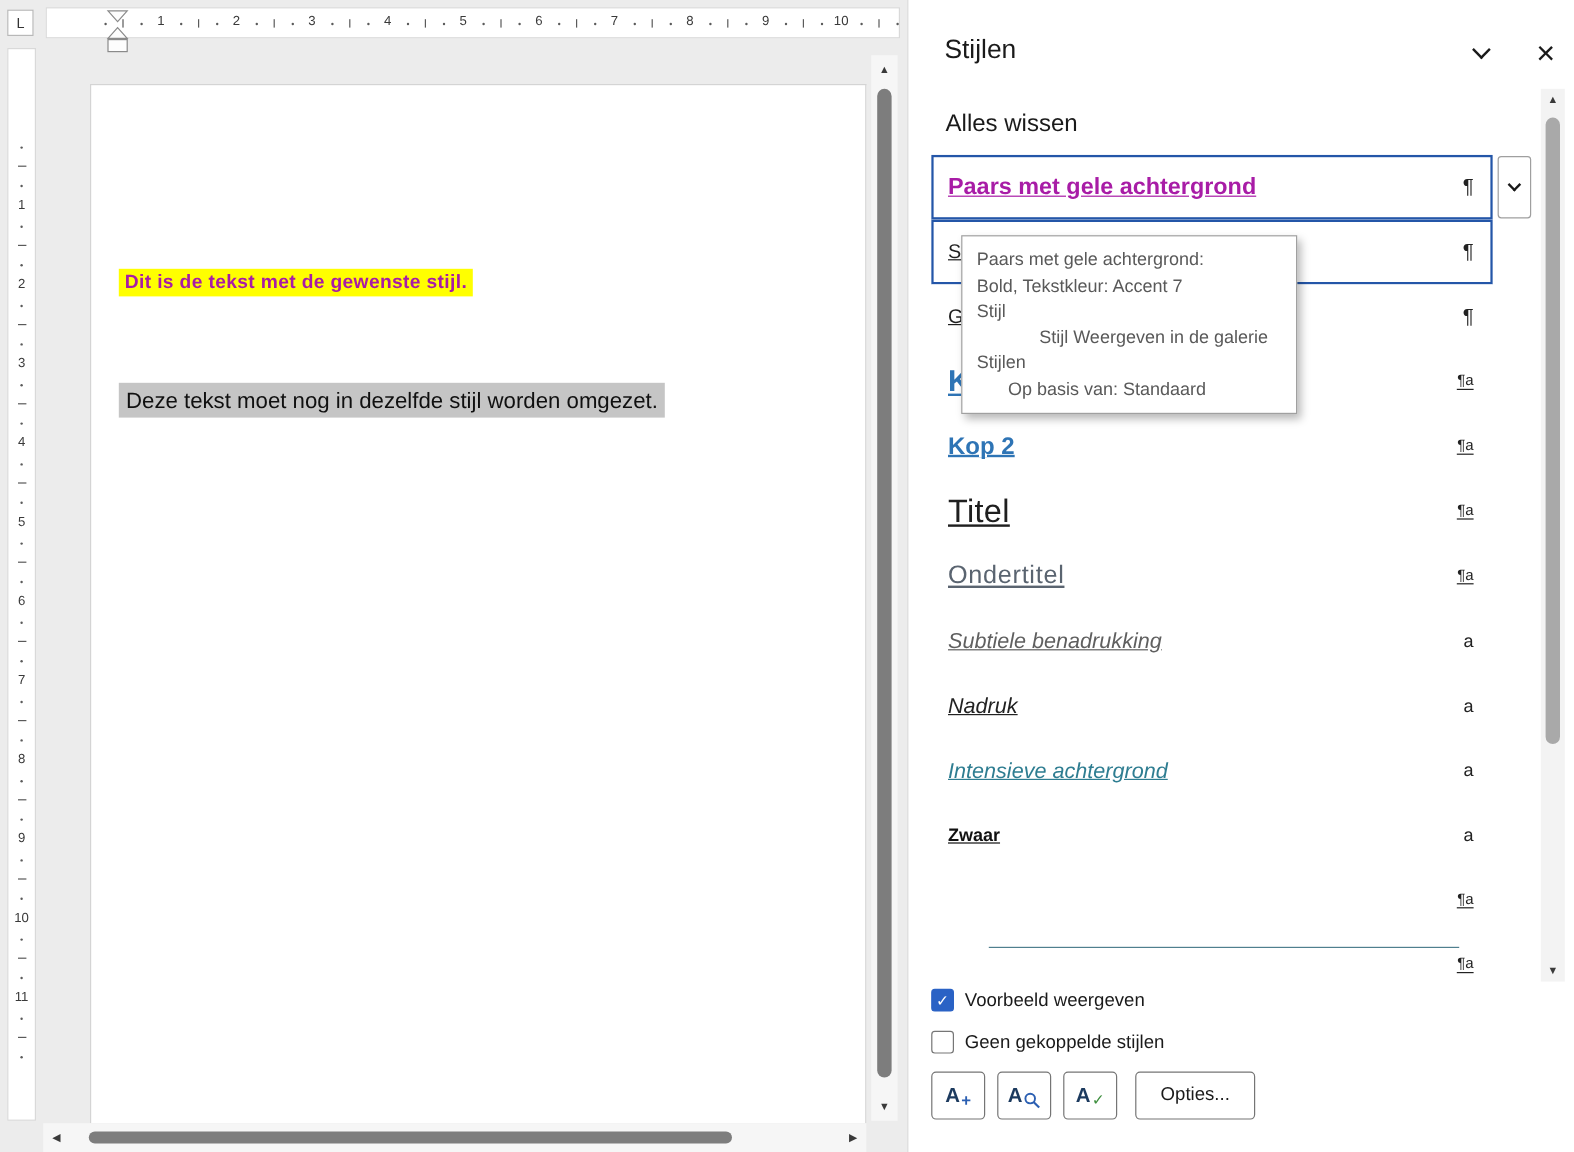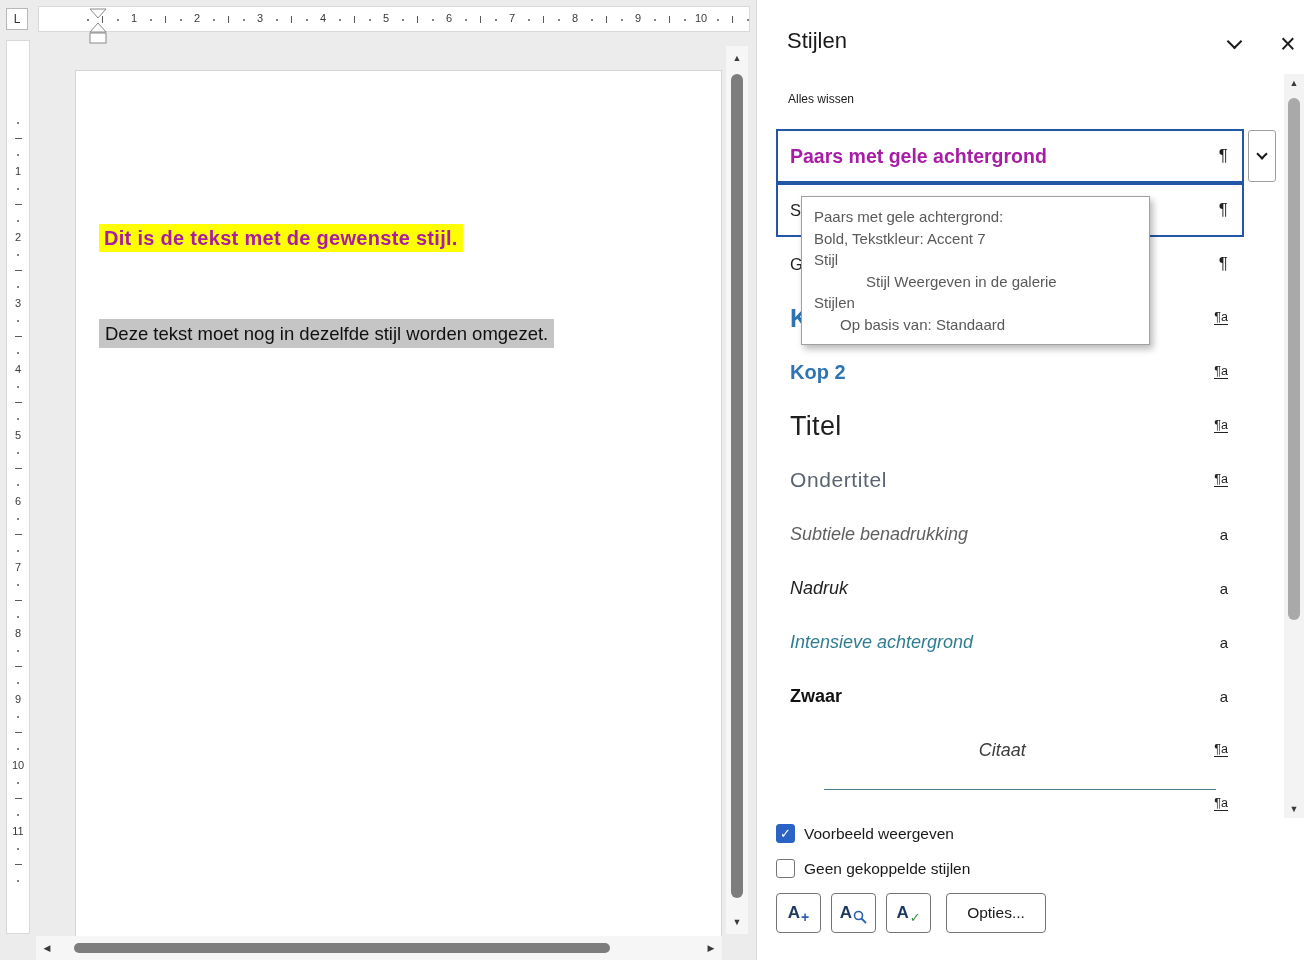--- a/index.html
+++ b/index.html
@@ -27,21 +27,21 @@
   .rv-dot{position:absolute;left:10px;width:2px;height:2px;border-radius:50%;background:#5a5a5a;}
   .rv-tick{position:absolute;left:8px;width:7px;height:1px;background:#5a5a5a;}
 
   
   .page{position:absolute;left:75px;top:70px;width:647px;height:866px;background:#fff;
     border:1px solid #d4d4d4;border-bottom:none;}
   .line{position:absolute;left:23px;white-space:nowrap;}
   .line1{top:156px;}
   .line2{top:252px;}
   .hl-y{background:var(--highlight-yellow);color:var(--accent-purple);font-weight:700;
-    font-size:20px;letter-spacing:.3px;padding:3px 5px;}
+    font-size:16px;letter-spacing:.3px;padding:3px 5px;}
   .hl-g{background:var(--selection-gray);color:#101010;font-size:18.5px;padding:4px 6px;}
 
   
   .vscroll{position:absolute;left:726px;top:46px;width:22px;height:888px;background:#f6f6f6;}
   .hscroll{position:absolute;left:36px;top:936px;width:686px;height:24px;background:#f6f6f6;}
   .sb-btn{position:absolute;display:flex;align-items:center;justify-content:center;
     color:#3a3a3a;font-size:9px;cursor:default;}
   .vscroll .up{left:0;top:0;width:22px;height:24px;}
   .vscroll .down{left:0;bottom:0;width:22px;height:24px;}
   .hscroll .left{left:0;top:0;width:22px;height:24px;}
@@ -52,51 +52,51 @@
   
   .panel{position:absolute;left:756px;top:0;width:556px;height:960px;background:#fff;
     border-left:1px solid #d9d9d9;}
   .panel-title{position:absolute;left:30px;top:28px;font-size:22px;font-weight:400;color:#1a1a1a;}
   .hdr-btn{position:absolute;top:28px;width:32px;height:32px;display:flex;align-items:center;
     justify-content:center;cursor:default;}
   .hdr-collapse{left:461px;}
   .hdr-close{left:515px;font-size:27px;color:#1a1a1a;font-weight:400;line-height:1;}
   .chev{display:inline-block;width:11px;height:11px;border-right:2px solid #1a1a1a;
     border-bottom:2px solid #1a1a1a;transform:rotate(45deg);margin-top:-6px;}
-  .clear-all{position:absolute;left:31px;top:92px;font-size:12px;color:#1a1a1a;cursor:default;}
+  .clear-all{position:absolute;left:31px;top:92px;font-size:20px;color:#1a1a1a;cursor:default;}
 
   .style-list{position:absolute;left:19px;top:129px;width:468px;height:692px;overflow:hidden;}
   .style-row{position:relative;height:54px;display:flex;align-items:center;
     padding:0 14px 0 12px;border:2px solid transparent;background:#fff;}
   .style-row.selected{border-color:var(--selection-border-blue);}
-  .style-label{flex:1;white-space:nowrap;overflow:hidden;}
+  .style-label{flex:1;white-space:nowrap;overflow:hidden;text-decoration:underline;}
   .style-mark{margin-left:auto;color:#222;flex:none;}
   .m-para{font-size:17px;}
   .m-linked{font-size:12.5px;border-bottom:1px solid #222;line-height:1.05;}
   .m-char{font-size:15px;}
   .v-paars .style-label{color:var(--accent-purple);font-weight:700;font-size:19.5px;}
   .v-standaard .style-label,.v-geen-afstand .style-label{font-size:16.5px;color:#1f1f1f;}
   .v-kop1 .style-label{font-size:25px;font-weight:700;color:var(--heading-blue);}
   .v-kop2 .style-label{font-size:20px;font-weight:700;color:var(--heading-blue);}
   .v-titel .style-label{font-size:27px;color:#1f1f1f;letter-spacing:.3px;}
   .v-ondertitel .style-label{font-size:21px;color:#5a6470;letter-spacing:.6px;}
   .v-subtiel .style-label{font-size:18px;font-style:italic;color:#5f5f5f;}
   .v-nadruk .style-label{font-size:18px;font-style:italic;color:#222;}
   .v-intensief .style-label{font-size:18px;font-style:italic;color:var(--quote-teal);}
-  .v-zwaar .style-label{font-size:18px;font-weight:700;color:#111;}
+  .v-zwaar .style-label{font-size:15px;font-weight:700;color:#111;}
   .v-citaat .style-label{font-size:18px;font-style:italic;color:#3d3d3d;text-align:center;}
   .v-duidelijk-citaat .style-label{font-size:18px;font-style:italic;color:var(--quote-teal);text-align:center;}
   .v-duidelijk-citaat::before{content:"";position:absolute;top:10px;left:46px;right:26px;
     border-top:1px solid #4f7f8e;}
 
   .row-dropdown{position:absolute;left:491px;top:130px;width:28px;height:52px;background:#fff;
     border:1px solid #9f9f9f;border-radius:3px;display:flex;align-items:center;justify-content:center;}
   .row-dropdown .chev{width:8px;height:8px;margin-top:-4px;}
 
-  .tooltip{position:absolute;left:44px;top:196px;width:349px;background:#fff;
+  .tooltip{position:absolute;left:44px;top:196px;width:280px;background:#fff;
     border:1px solid #a0a0a0;box-shadow:3px 4px 7px rgba(0,0,0,.28);padding:9px 12px;z-index:5;}
   .tt-line{font-size:15px;color:#595959;line-height:21.5px;white-space:nowrap;overflow:hidden;}
   .ind-1{padding-left:26px;}
   .ind-2{padding-left:52px;}
 
   .pscroll{position:absolute;left:527px;top:74px;width:20px;height:744px;background:#f3f3f3;}
   .pscroll .up{left:0;top:0;width:20px;height:18px;}
   .pscroll .down{left:0;bottom:0;width:20px;height:18px;}
   .pthumb{position:absolute;left:4px;top:24px;width:12px;height:522px;background:#a9a9a9;border-radius:6px;}
 
@@ -313,21 +313,20 @@
         </div>
         <div class="style-row v-intensief">
           <span class="style-label">Intensieve achtergrond</span>
           <span class="style-mark m-char">a</span>
         </div>
         <div class="style-row v-zwaar">
           <span class="style-label">Zwaar</span>
           <span class="style-mark m-char">a</span>
         </div>
         <div class="style-row v-citaat">
-          <span class="style-label">Citaat</span>
           <span class="style-mark m-linked">¶a</span>
         </div>
         <div class="style-row v-duidelijk-citaat">
           <span class="style-mark m-linked">¶a</span>
         </div>
       </div>
 
     <div class="row-dropdown">
       <i class="chev"></i>
     </div>

